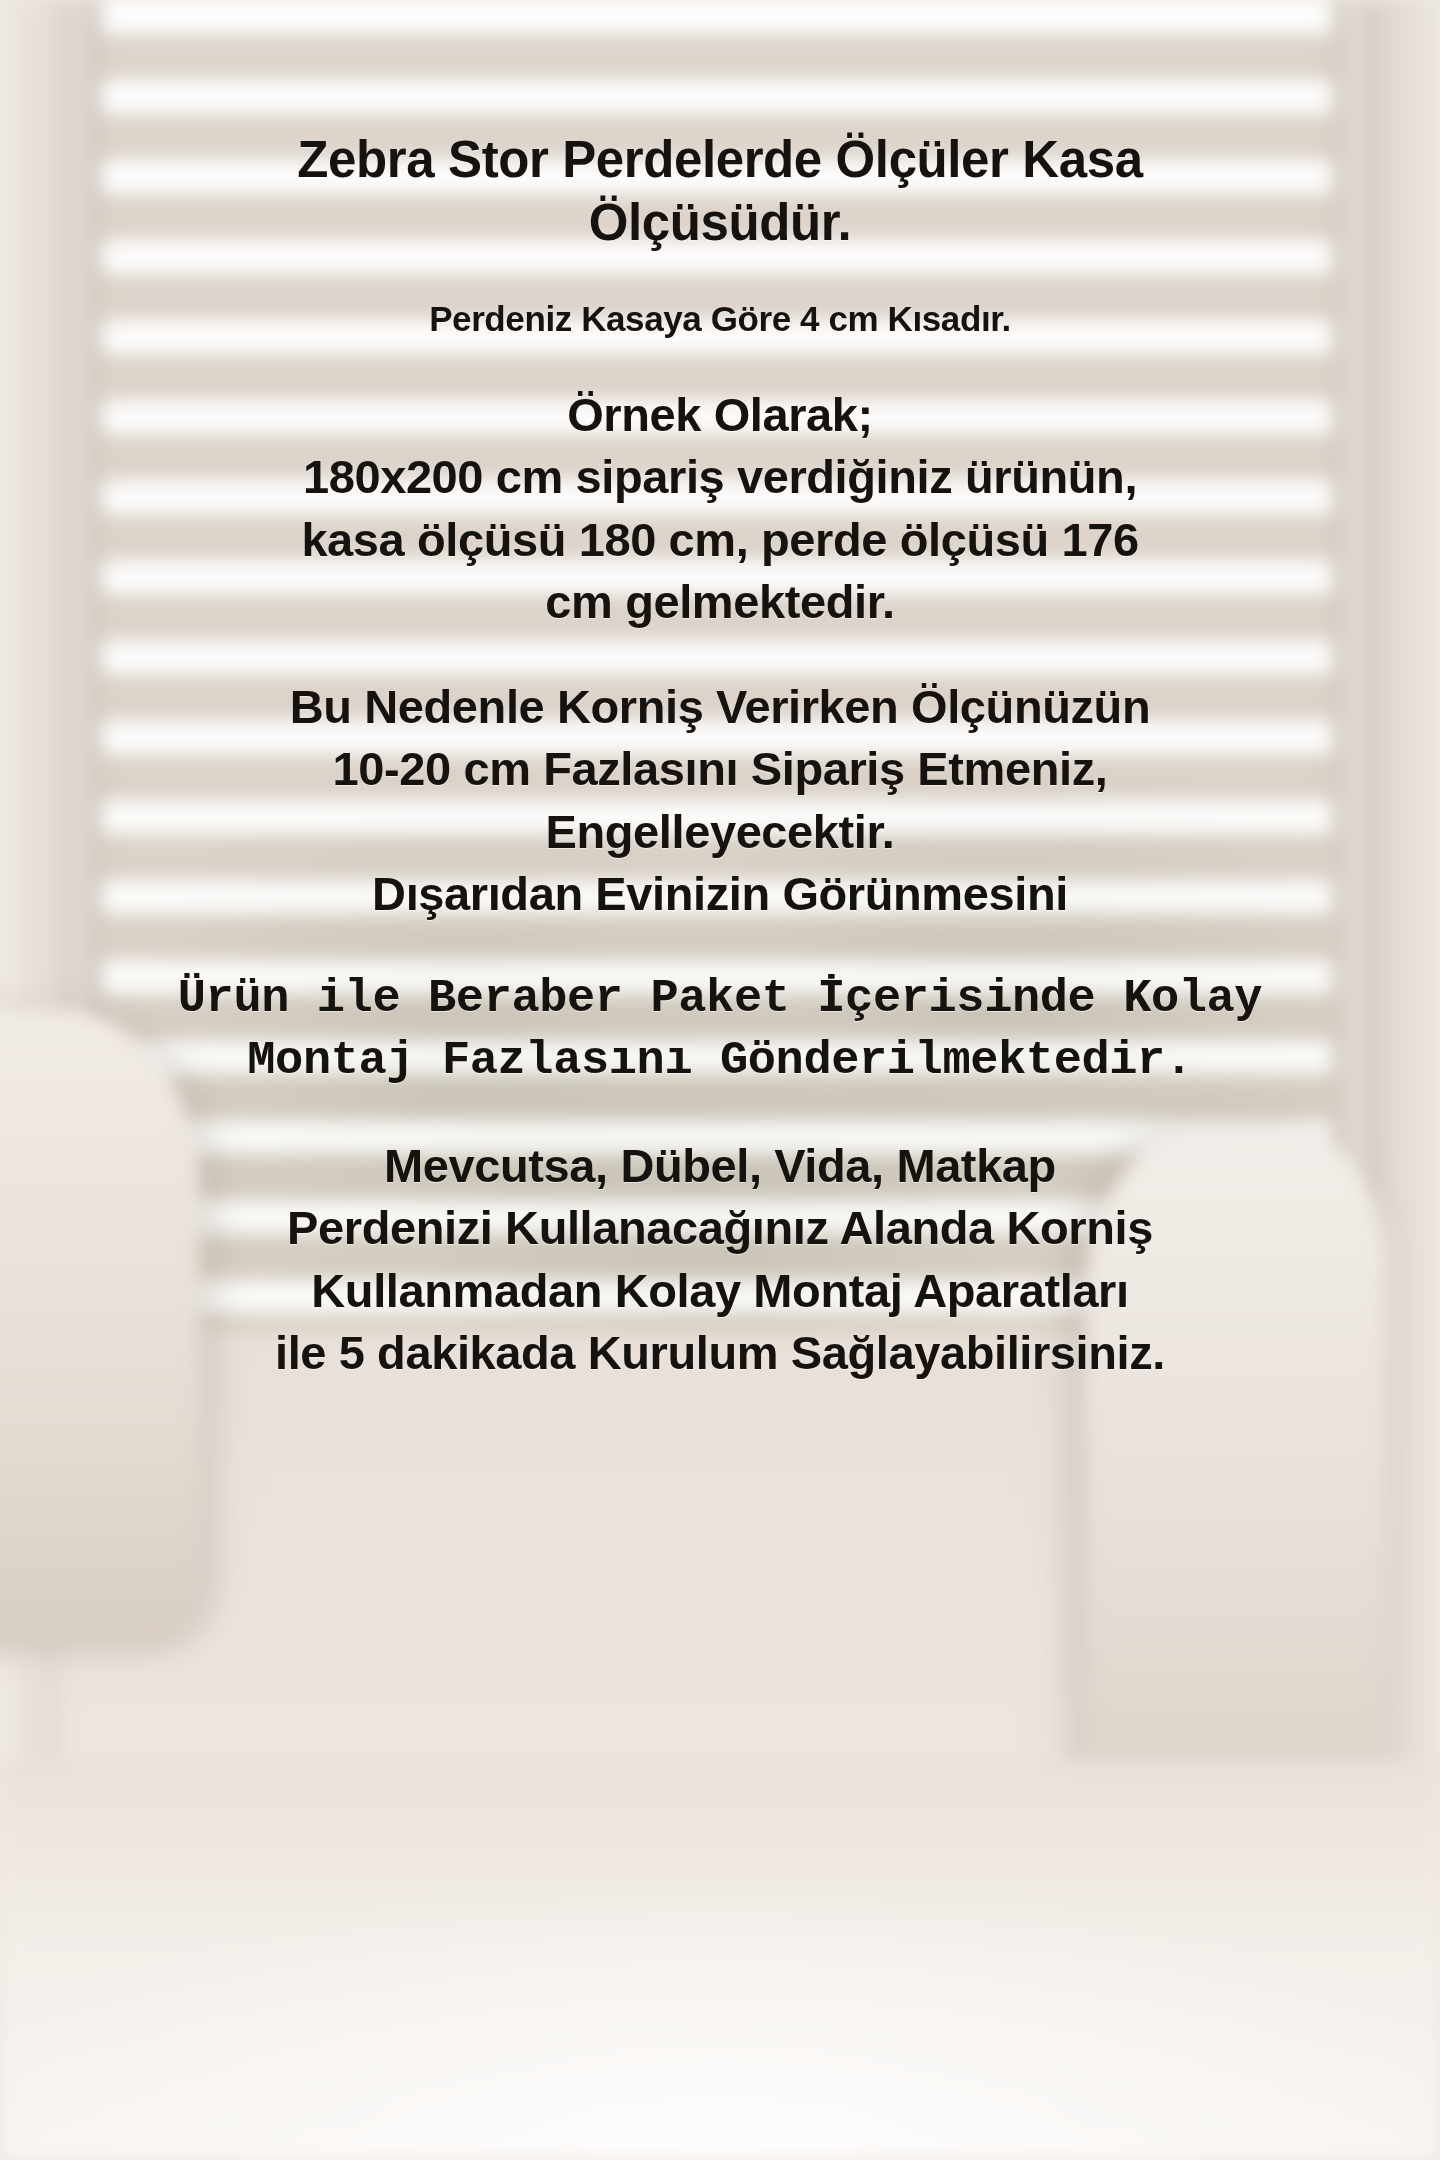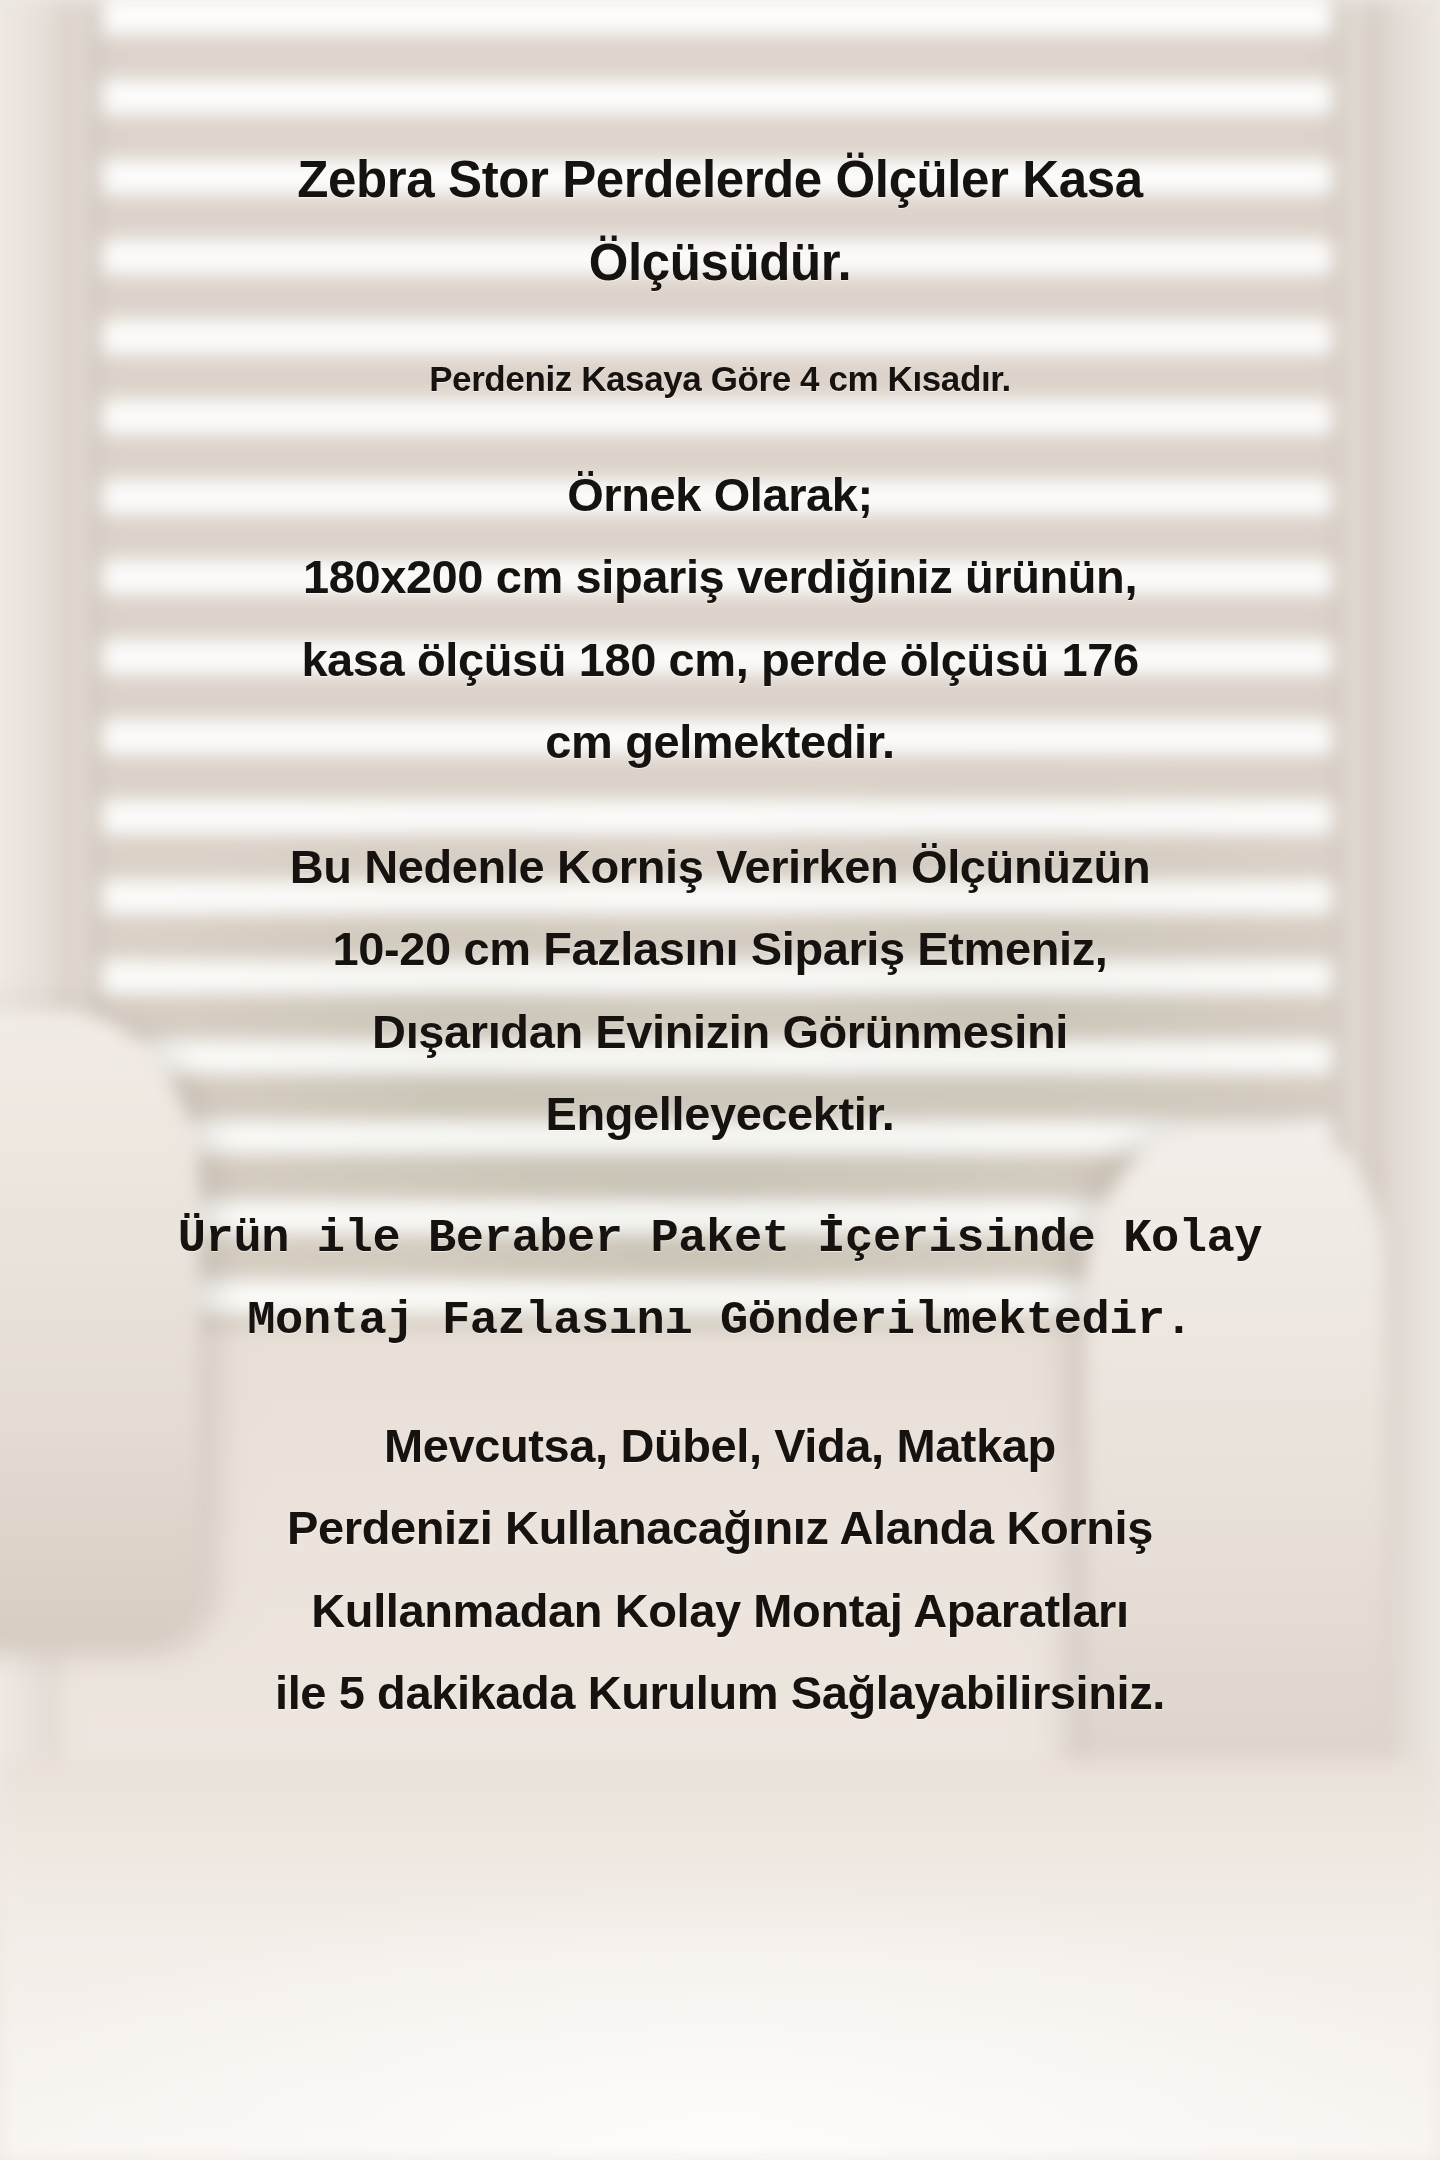--- a/index.html
+++ b/index.html
@@ -161,21 +161,21 @@
 
   .block + .block { margin-top: 42px; }
 
   .b1 { font-size: 51px; line-height: 1.24; }
   .b2 { font-size: 35px; margin-top: 66px; }
   .b3 { font-size: 47px; margin-top: 66px; line-height: 1.33; }
   .b4 { font-size: 47px; margin-top: 70px; line-height: 1.33; }
   .b5 { font-size: 47px; margin-top: 72px; line-height: 1.33; font-family: Liberation Mono, monospace; }
   .b6 { font-size: 47px; margin-top: 72px; line-height: 1.33; }
 
-  .line { display: block; margin-top: 20px; }
+  .line { display: block; }
 </style>
 </head>
 <body>
 
 <div class="poster">
 
   <div class="bg-blur-layer">
     <div class="bg-room"></div>
     <div class="bg-garden"></div>
     <div class="bg-blind"></div>
@@ -203,22 +203,22 @@
     <div class="block b3">
       <span class="line">Örnek Olarak;</span>
       <span class="line">180x200 cm sipariş verdiğiniz ürünün,</span>
       <span class="line">kasa ölçüsü 180 cm, perde ölçüsü 176</span>
       <span class="line">cm gelmektedir.</span>
     </div>
 
     <div class="block b4">
       <span class="line">Bu Nedenle Korniş Verirken Ölçünüzün</span>
       <span class="line">10-20 cm Fazlasını Sipariş Etmeniz,</span>
+      <span class="line">Engelleyecektir.</span>
       <span class="line">Dışarıdan Evinizin Görünmesini</span>
-      <span class="line">Engelleyecektir.</span>
     </div>
 
     <div class="block b5">
       <span class="line">Ürün ile Beraber Paket İçerisinde Kolay</span>
       <span class="line">Montaj Fazlasını Gönderilmektedir.</span>
     </div>
 
     <div class="block b6">
       <span class="line">Mevcutsa, Dübel, Vida, Matkap</span>
       <span class="line">Perdenizi Kullanacağınız Alanda Korniş</span>

